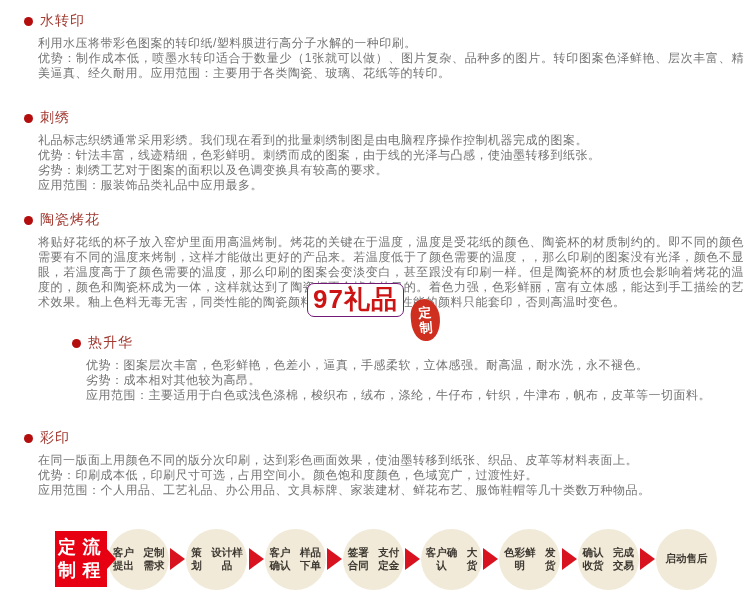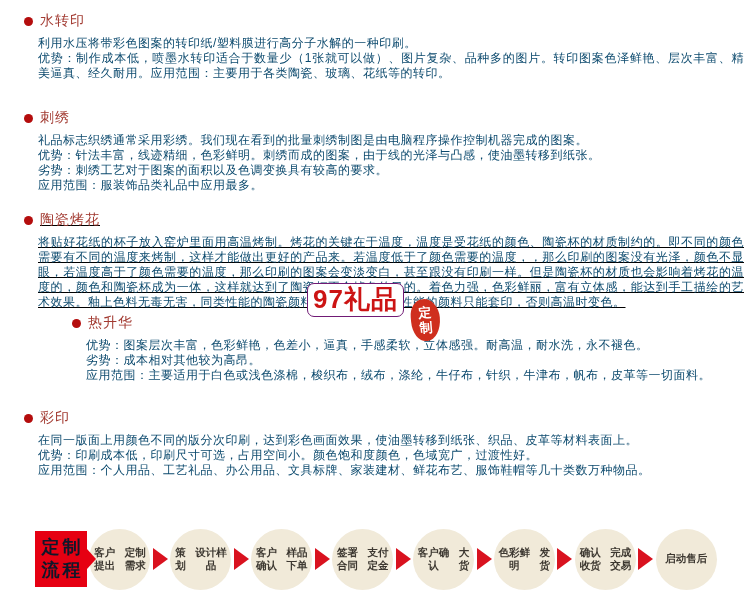--- a/index.html
+++ b/index.html
@@ -15,26 +15,26 @@
   
   .section { margin-bottom:0; }
   .sec-head { display:flex; align-items:center; margin-left:24px; margin-bottom:6px; }
   .bullet {
     width:9px; height:9px; border-radius:50%;
     background:#b40d0d; margin-right:7px; flex:0 0 auto;
   }
   .sec-title { font-size:14px; color:#a23a31; letter-spacing:1px; }
   .sec-body { margin-left:38px; margin-right:6px; }
   .sec-body p {
-    font-size:12px; line-height:15px; color:#0c4a6e;
+    font-size:12px; line-height:15px; color:#737373;
     text-align:justify; letter-spacing:0.5px;
   }
   .s1 { margin-bottom:28px; }
   .s2 { margin-bottom:18px; }
-  .s3 { margin-bottom:4px;text-decoration:underline; }
+  .s3 { margin-bottom:24px; }
   .s4 { margin-bottom:26px;margin-left:48px; }
   .s5 { margin-bottom:0; }
 
   
   .watermark {
     position:absolute; left:307px; top:283px;
     background:#ffffff;
     border:1px solid #701a75; border-radius:7px;
     color:#cc1414; font-size:26px; font-weight:bold;
     padding:0 5px 2px 5px; letter-spacing:1px;
@@ -53,23 +53,23 @@
 
   
   .flow {
     position:absolute; left:35px; top:528px;
     width:682px; height:62px;
     display:flex; align-items:center; justify-content:space-between;
   }
   .flow-label {
     position:relative; flex:0 0 auto;
     width:52px; height:56px; background:#e60012;
-    color:#0f172a; font-size:18px; font-weight:bold;
-    display:flex; flex-direction:column; align-items:center; justify-content:center;
-    line-height:23px; letter-spacing:3px; padding-left:3px;
+    color:#ffffff; font-size:18px; font-weight:bold;
+    display:flex; align-items:center; justify-content:center;
+    line-height:23px; letter-spacing:3px; padding-left:3px;margin-left:20px;
   }
   .flow-label::after {
     content:""; position:absolute; right:-9px; top:50%;
     transform:translateY(-50%);
     width:0; height:0;
     border-top:10px solid transparent; border-bottom:10px solid transparent;
     border-left:9px solid #e60012;
   }
   .flow-step {
     flex:0 0 auto; width:61px; height:61px; border-radius:50%;

